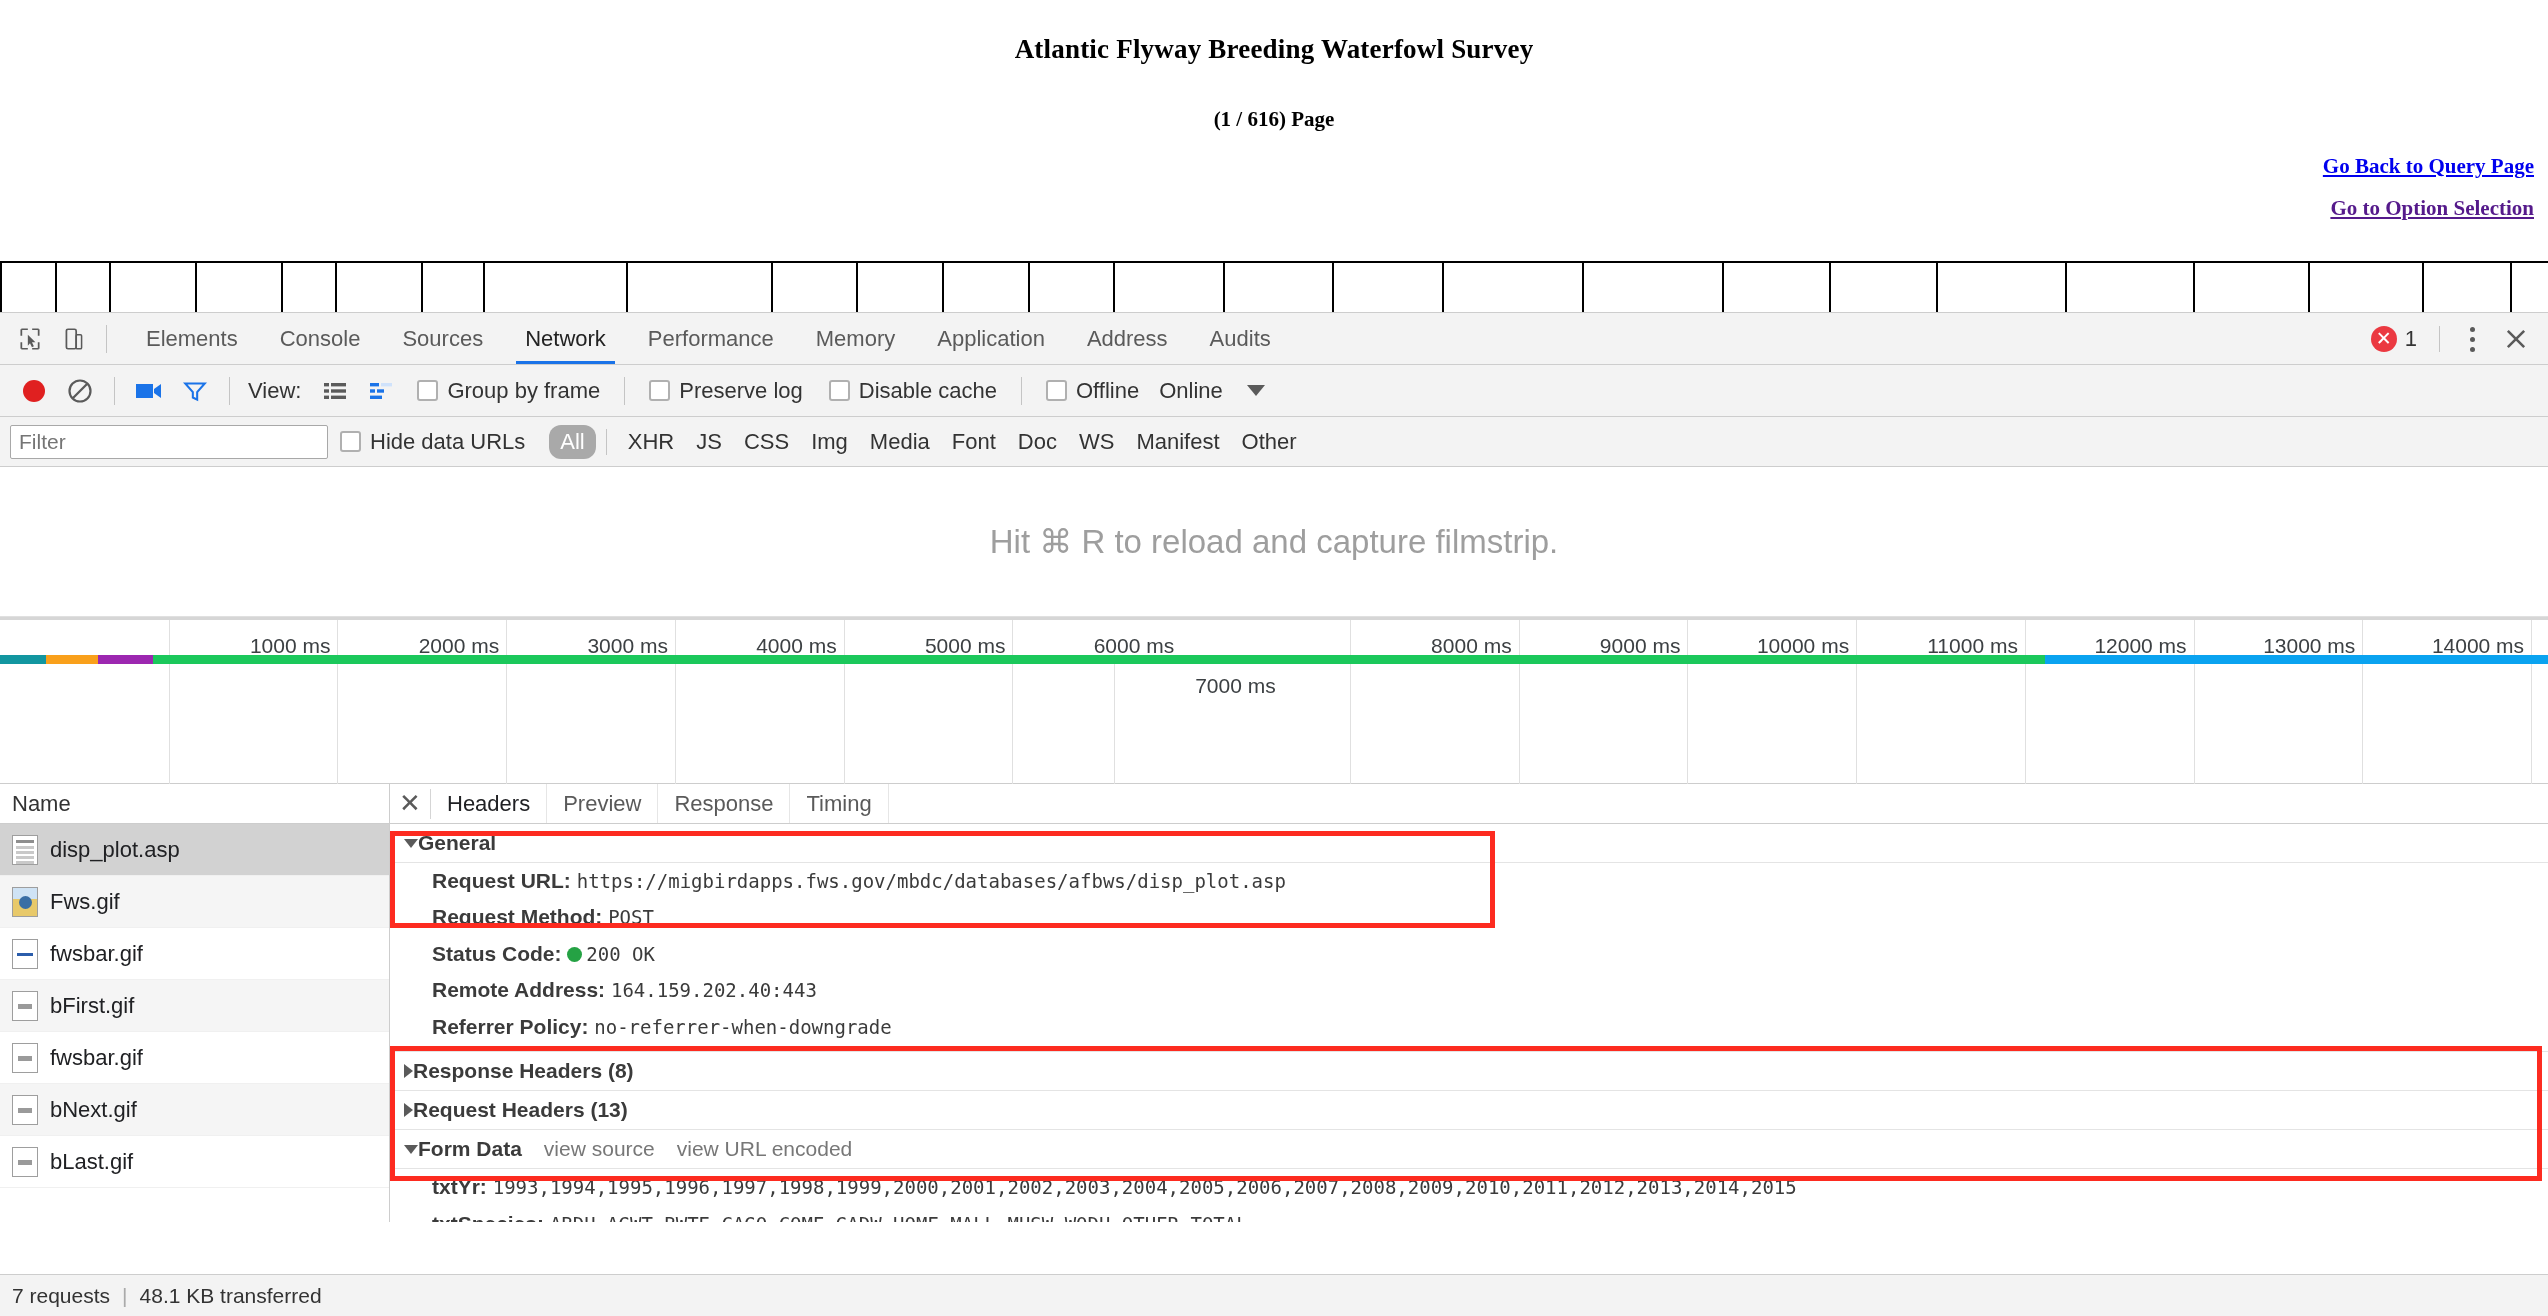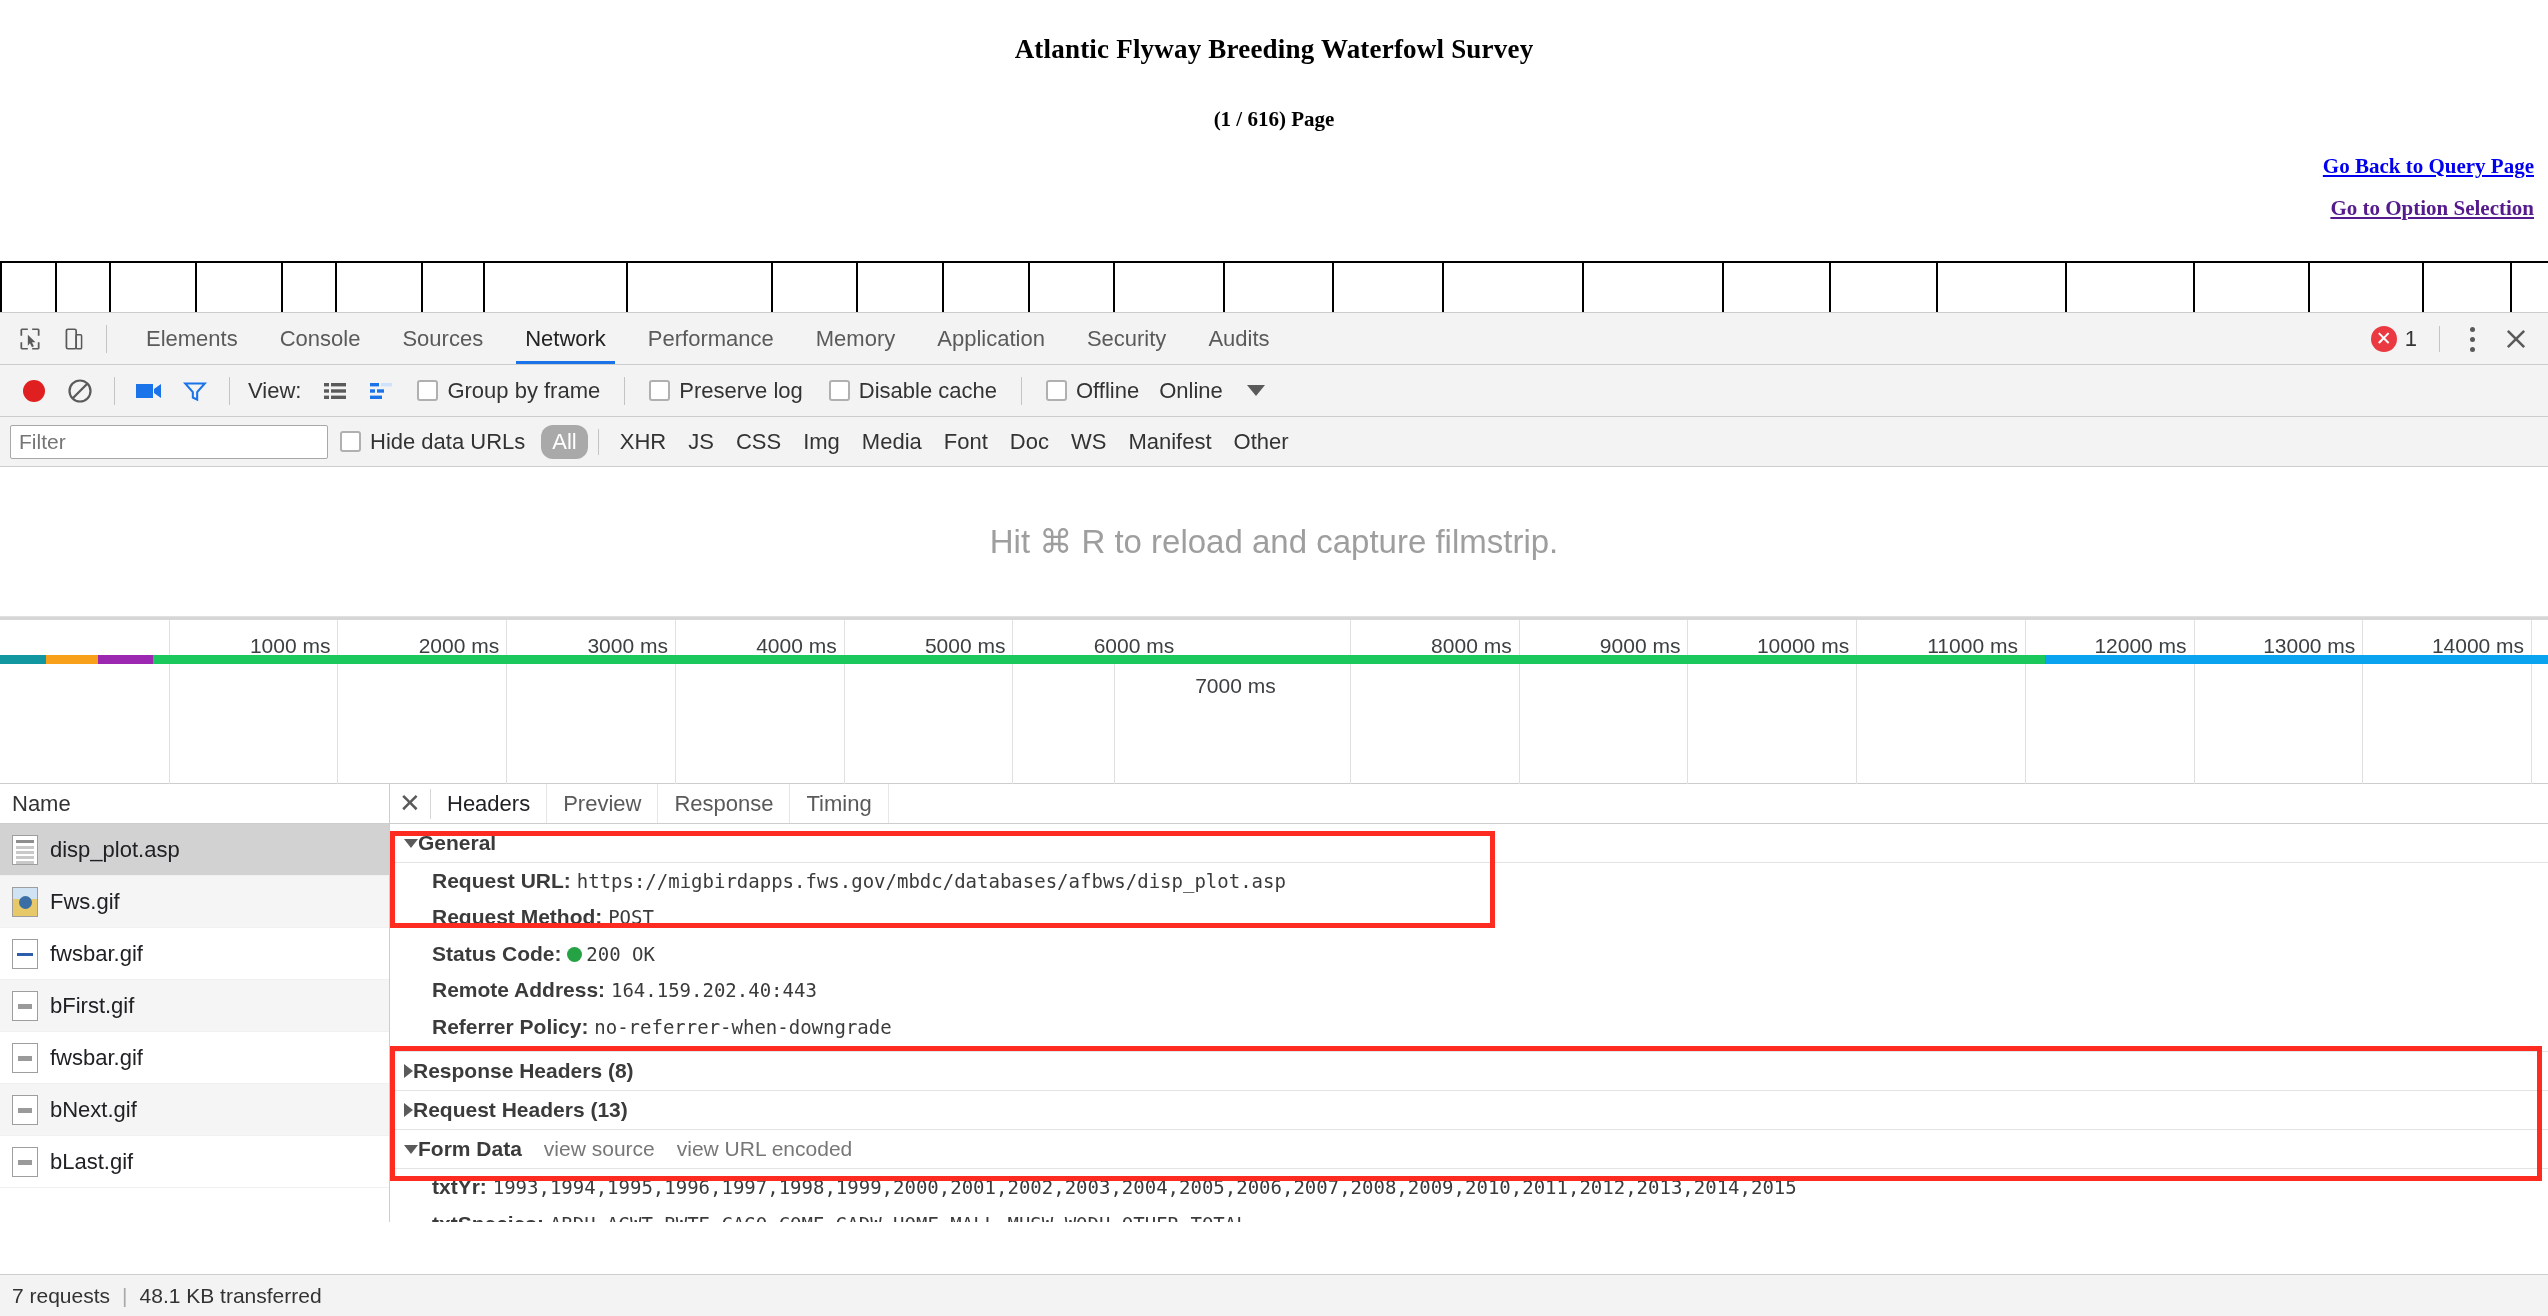--- a/index.html
+++ b/index.html
@@ -165,21 +165,21 @@
     padding: 0 10px;
   }
   .filter-input {
     width: 318px; height: 34px;
     border: 1px solid #a8a8a8; border-radius: 2px;
     background: #fff;
     font-size: 21px; color: #888;
     padding: 0 8px;
     font-family: "Liberation Sans", sans-serif;
   }
-  .ftypes { display: flex; align-items: center; gap: 0; margin-left: 4px; }
+  .ftypes { display: flex; align-items: center; gap: 0; margin-left: 12px; }
   .ftype {
     font-size: 22px; color: #333; padding: 4px 11px; border-radius: 12px;
     cursor: pointer; white-space: nowrap;
   }
   .ftype.sel { background: #a9a9a9; color: #fff; }
   .fsep { width: 1px; height: 26px; background: #c4c4c4; margin: 0 10px; }
 
   
   .filmstrip {
     height: 150px; background: #fff;
@@ -347,21 +347,21 @@
     </div>
     <div class="dt-sep"></div>
     <div class="dt-tabs" id="dt-tabs">
         <div class="dt-tab">Elements</div>
         <div class="dt-tab">Console</div>
         <div class="dt-tab">Sources</div>
         <div class="dt-tab sel">Network</div>
         <div class="dt-tab">Performance</div>
         <div class="dt-tab">Memory</div>
         <div class="dt-tab">Application</div>
-        <div class="dt-tab">Security</div>
+        <div class="dt-tab">Address</div>
         <div class="dt-tab">Audits</div>
       </div>
 
     <div class="dt-tabbar-right">
       <div class="err-badge">
         <span class="err-dot">✕</span>
         <span>1</span>
       </div>
       <div class="vsep2"></div>
       <div class="kebab">

